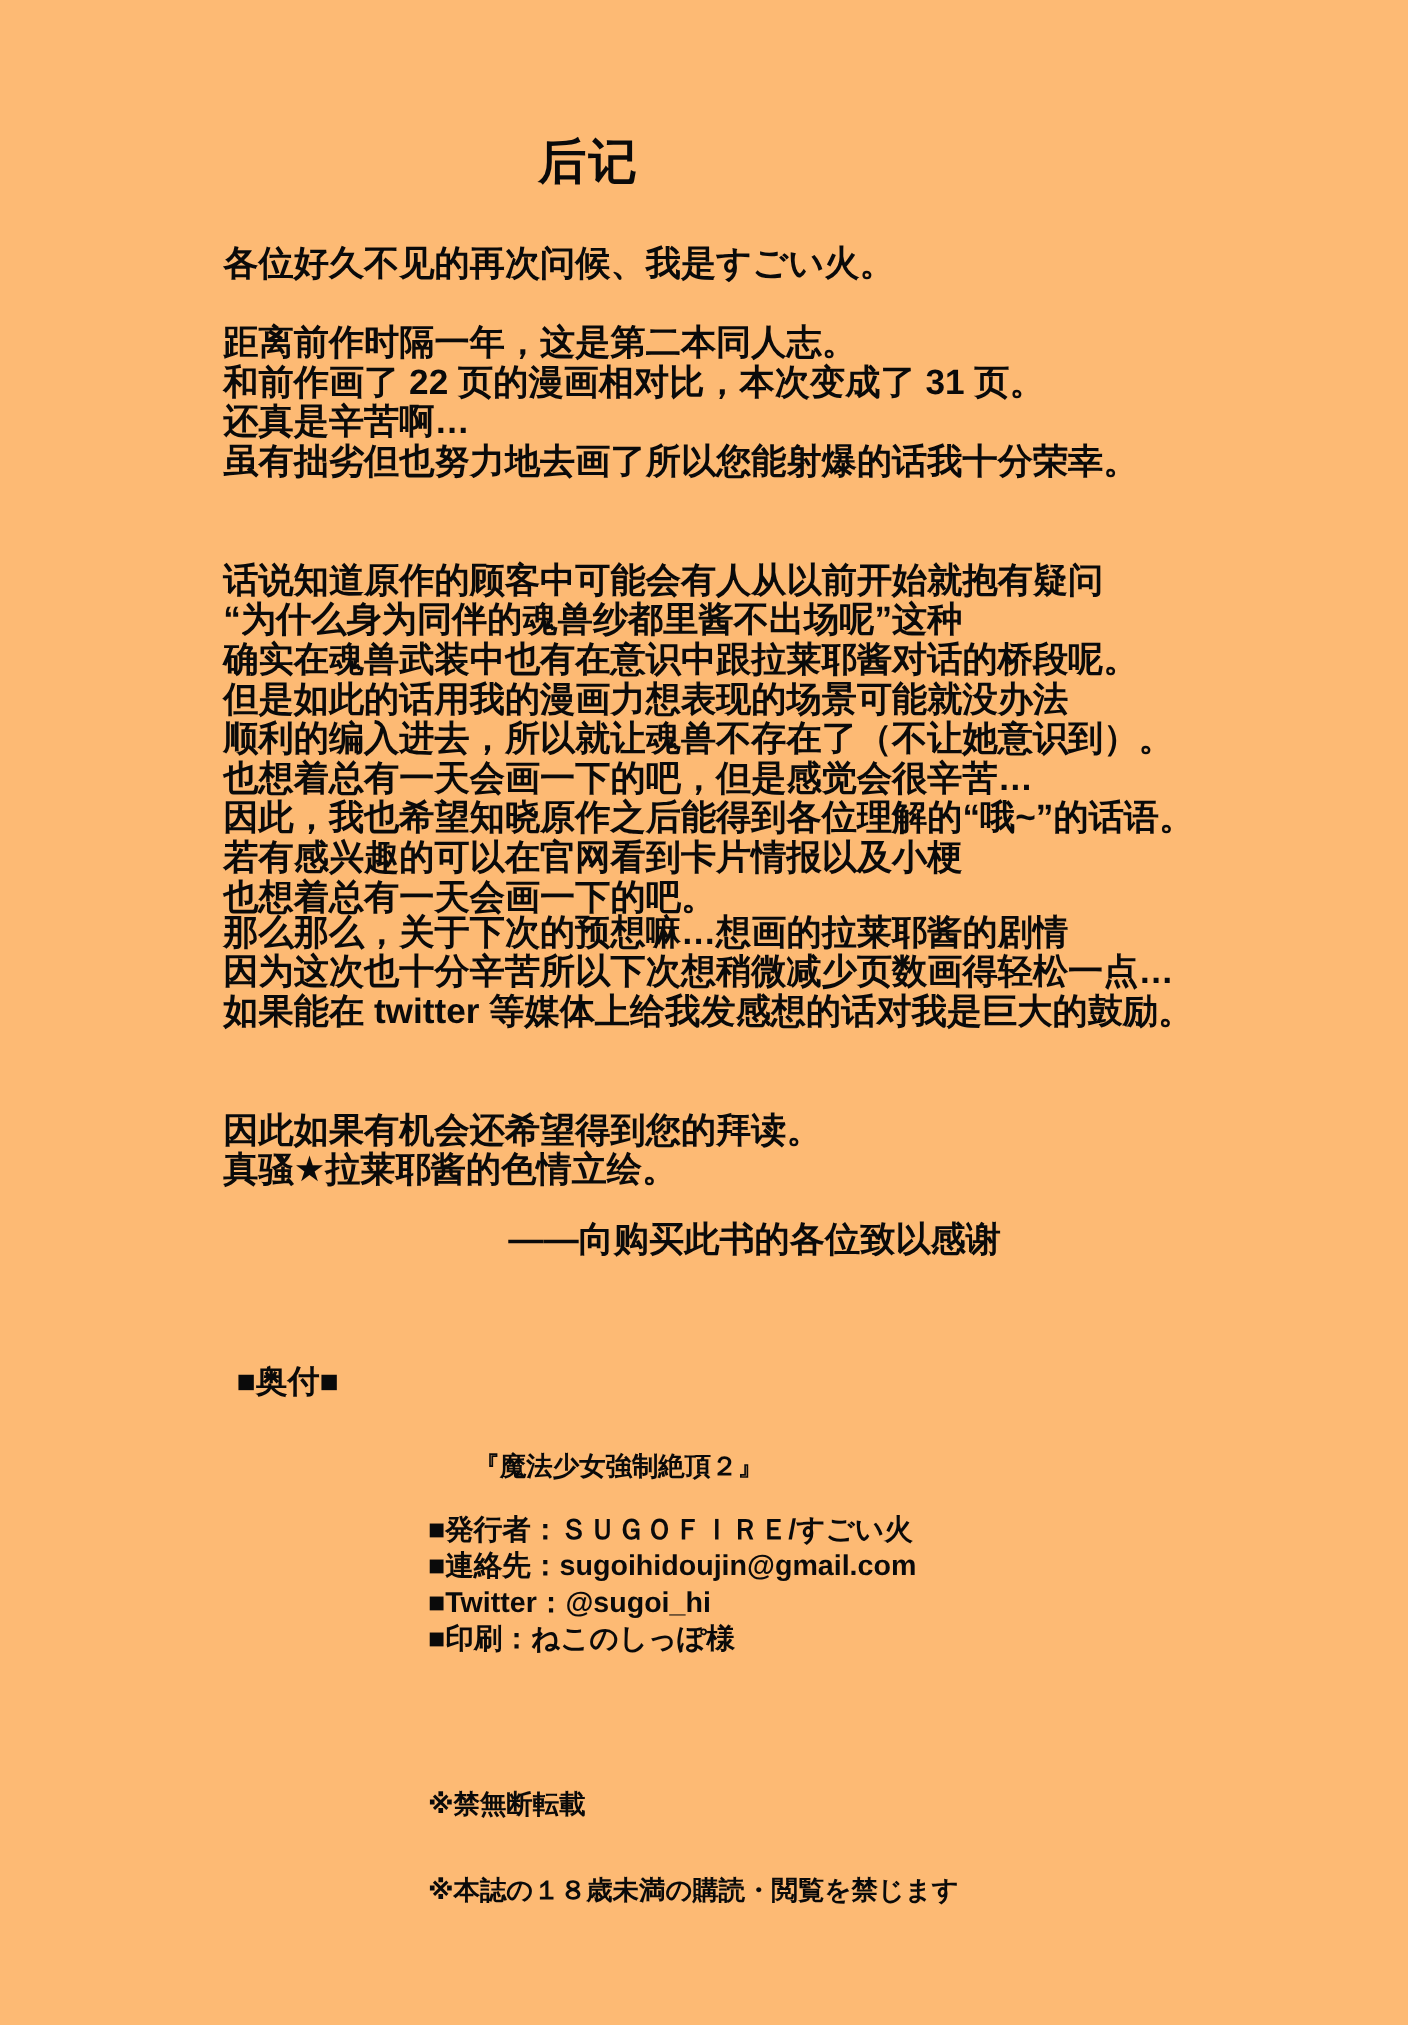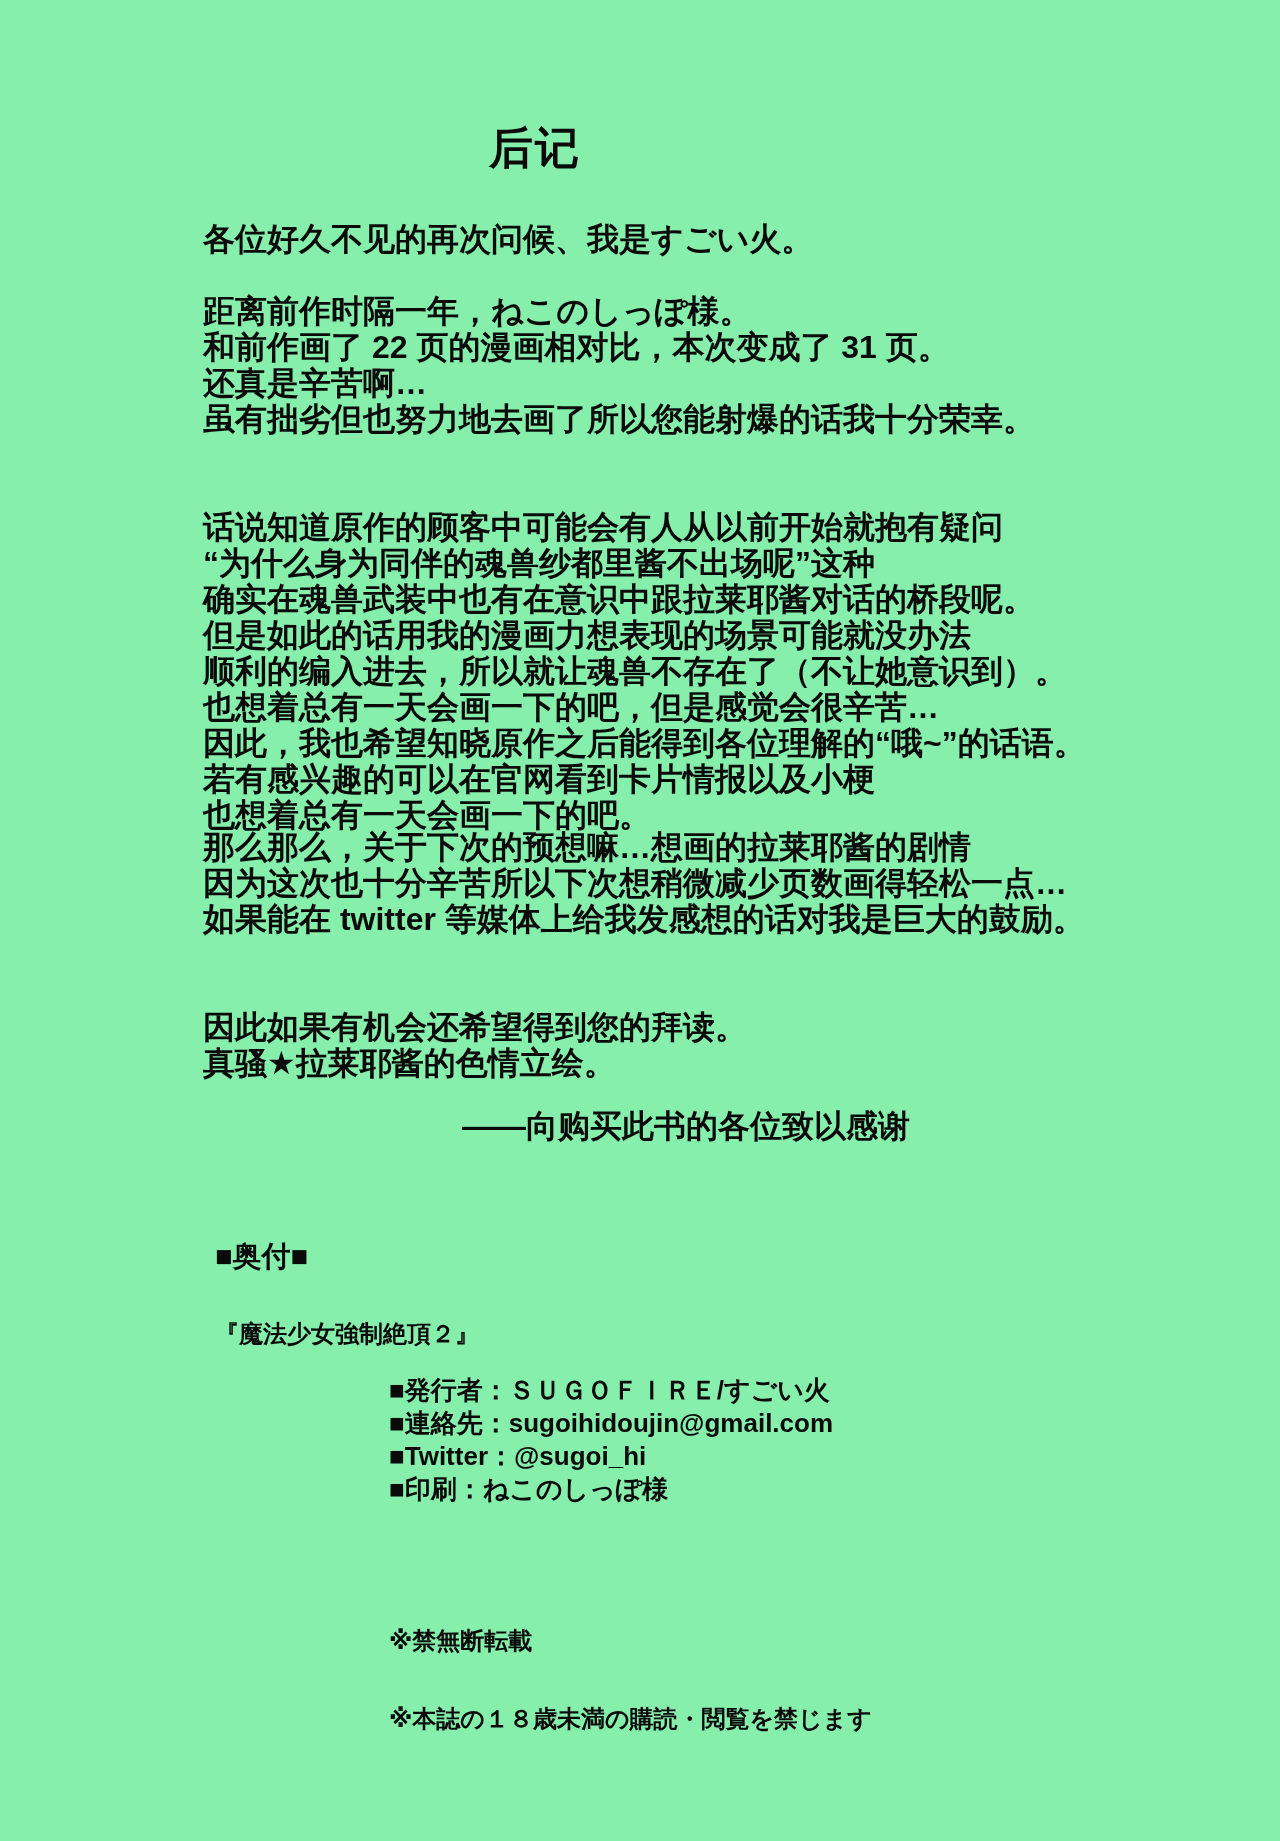--- a/index.html
+++ b/index.html
@@ -4,21 +4,21 @@
 <style>
   html, body {
     margin: 0;
     padding: 0;
     background: #ffffff;
   }
   .page {
     position: relative;
     width: 1280px;
     height: 1841px;
-    background: #86efac;
+    background: #fdba74;
     color: #0a0a0a;
     font-family: "Liberation Sans", "DejaVu Sans", sans-serif;
     font-weight: bold;
     overflow: hidden;
   }
   .page-title {
     position: absolute;
     top: 124px;
     left: 215px;
     width: 640px;
@@ -61,20 +61,21 @@
     line-height: 32px;
     text-align: left;
   }
   .colophon-book-title {
     position: absolute;
     top: 1320px;
     left: 215px;
     width: 695px;
     font-size: 24px;
     line-height: 28px;
+    text-align: center;
   }
   .colophon-entries {
     position: absolute;
     top: 1374px;
     left: 389px;
   }
   .colophon-entries .line {
     font-size: 26px;
     line-height: 33px;
     white-space: nowrap;
@@ -96,21 +97,21 @@
 
 <div class="page">
 
   <div class="page-title">后记</div>
 
   <div class="para p0">
     <div class="line">各位好久不见的再次问候、我是すごい火。</div>
   </div>
 
   <div class="para p1">
-    <div class="line">距离前作时隔一年，ねこのしっぽ様。</div>
+    <div class="line">距离前作时隔一年，这是第二本同人志。</div>
     <div class="line">和前作画了 22 页的漫画相对比，本次变成了 31 页。</div>
     <div class="line">还真是辛苦啊…</div>
     <div class="line">虽有拙劣但也努力地去画了所以您能射爆的话我十分荣幸。</div>
   </div>
 
   <div class="para p2">
     <div class="line">话说知道原作的顾客中可能会有人从以前开始就抱有疑问</div>
     <div class="line">“为什么身为同伴的魂兽纱都里酱不出场呢”这种</div>
     <div class="line">确实在魂兽武装中也有在意识中跟拉莱耶酱对话的桥段呢。</div>
     <div class="line">但是如此的话用我的漫画力想表现的场景可能就没办法</div>

